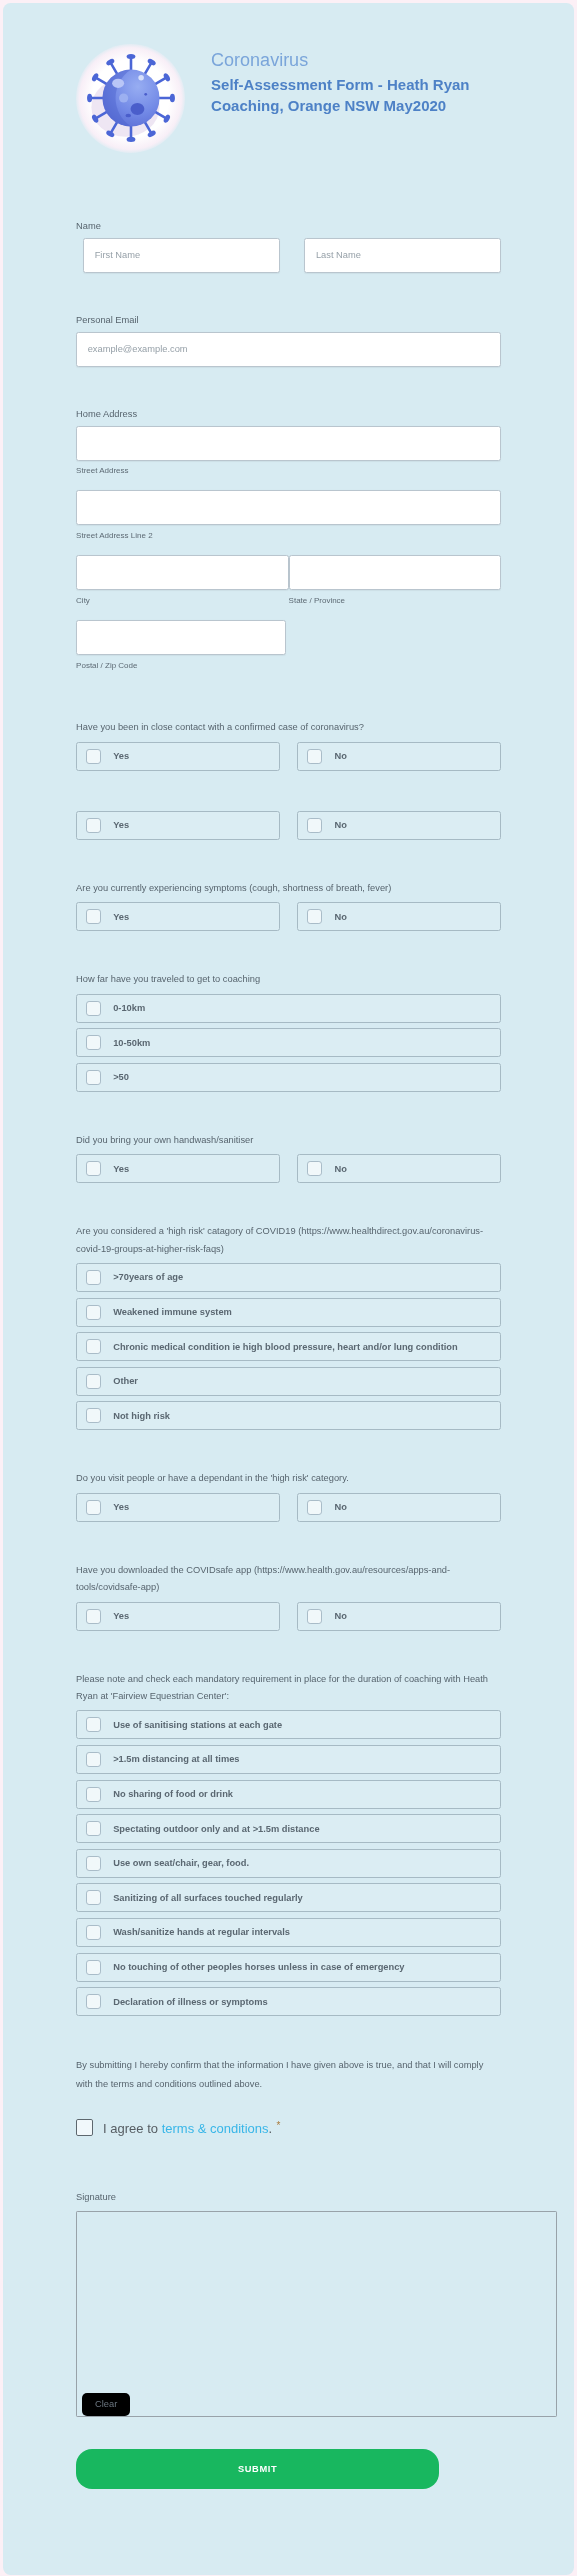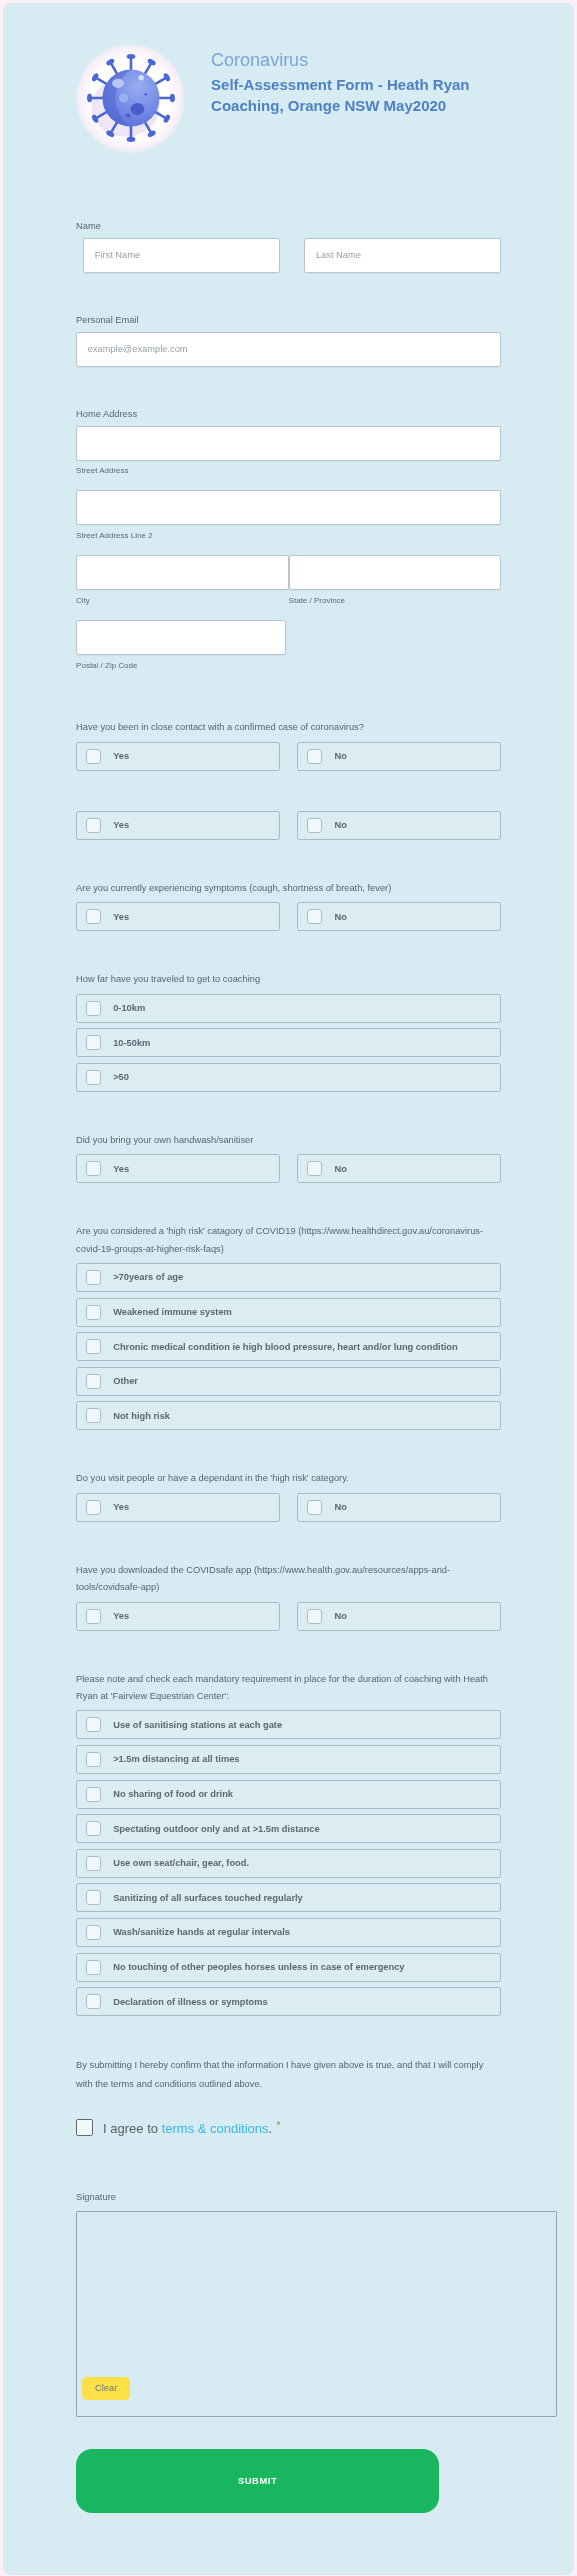--- a/index.html
+++ b/index.html
@@ -79,30 +79,30 @@
   .agree-text a { color: #38b6e8; text-decoration: none; cursor: pointer; }
   .asterisk { color: #aa7a3c; font-size: 10px; vertical-align: 3.7px; margin-left: 4.3px; }
   
   .sig-label { font-size: 9.3px; line-height: 12.4px; margin-bottom: 7.5px; }
   .sig-pad {
     width: 481px; height: 206px;
     border: 0.6px solid #98a2a9; border-radius: 1.2px;
     position: relative; cursor: crosshair;
   }
   .clear-btn {
-    position: absolute; left: 5px; bottom: 16px;
-    background: #fde047; color: #6b7680;
+    position: absolute; left: 5px; bottom: 0;
+    background: #000000; color: #6b7680;
     border: none; border-radius: 5px;
     font-size: 9.3px; font-family: "Liberation Sans", sans-serif;
     padding: 6.8px 13px; cursor: pointer;
   }
   
   .submit-wrap { margin-top: 32px; }
   .submit-btn {
-    width: 363px; height: 64px;
+    width: 363px; height: 40px;
     background: #18b75f; color: #ffffff;
     border: none; border-radius: 16px;
     font-size: 9.3px; font-weight: 700; letter-spacing: 0.6px;
     font-family: "Liberation Sans", sans-serif;
     cursor: pointer;
   }
 </style>
 </head>
 <body>
 

